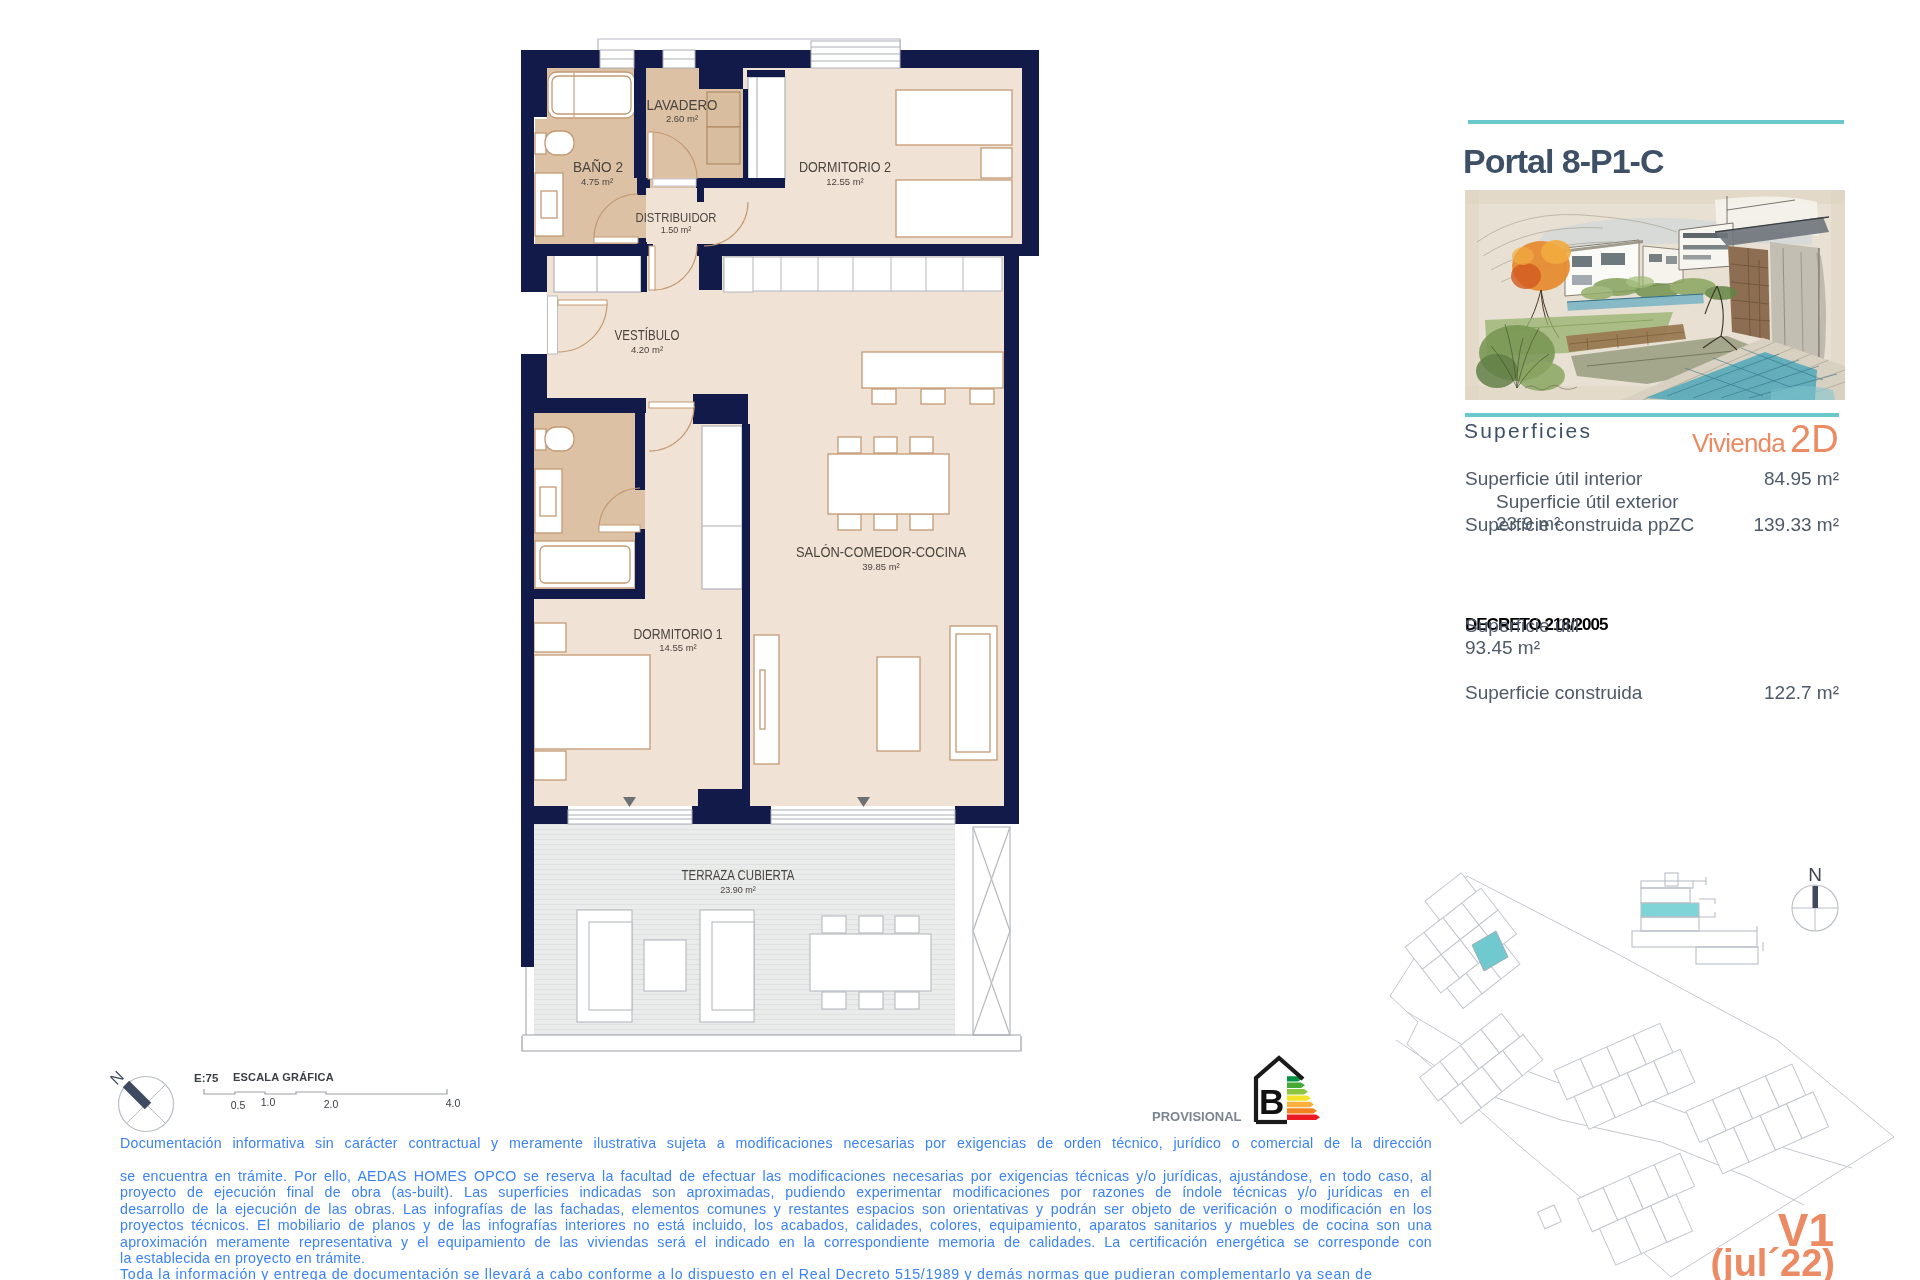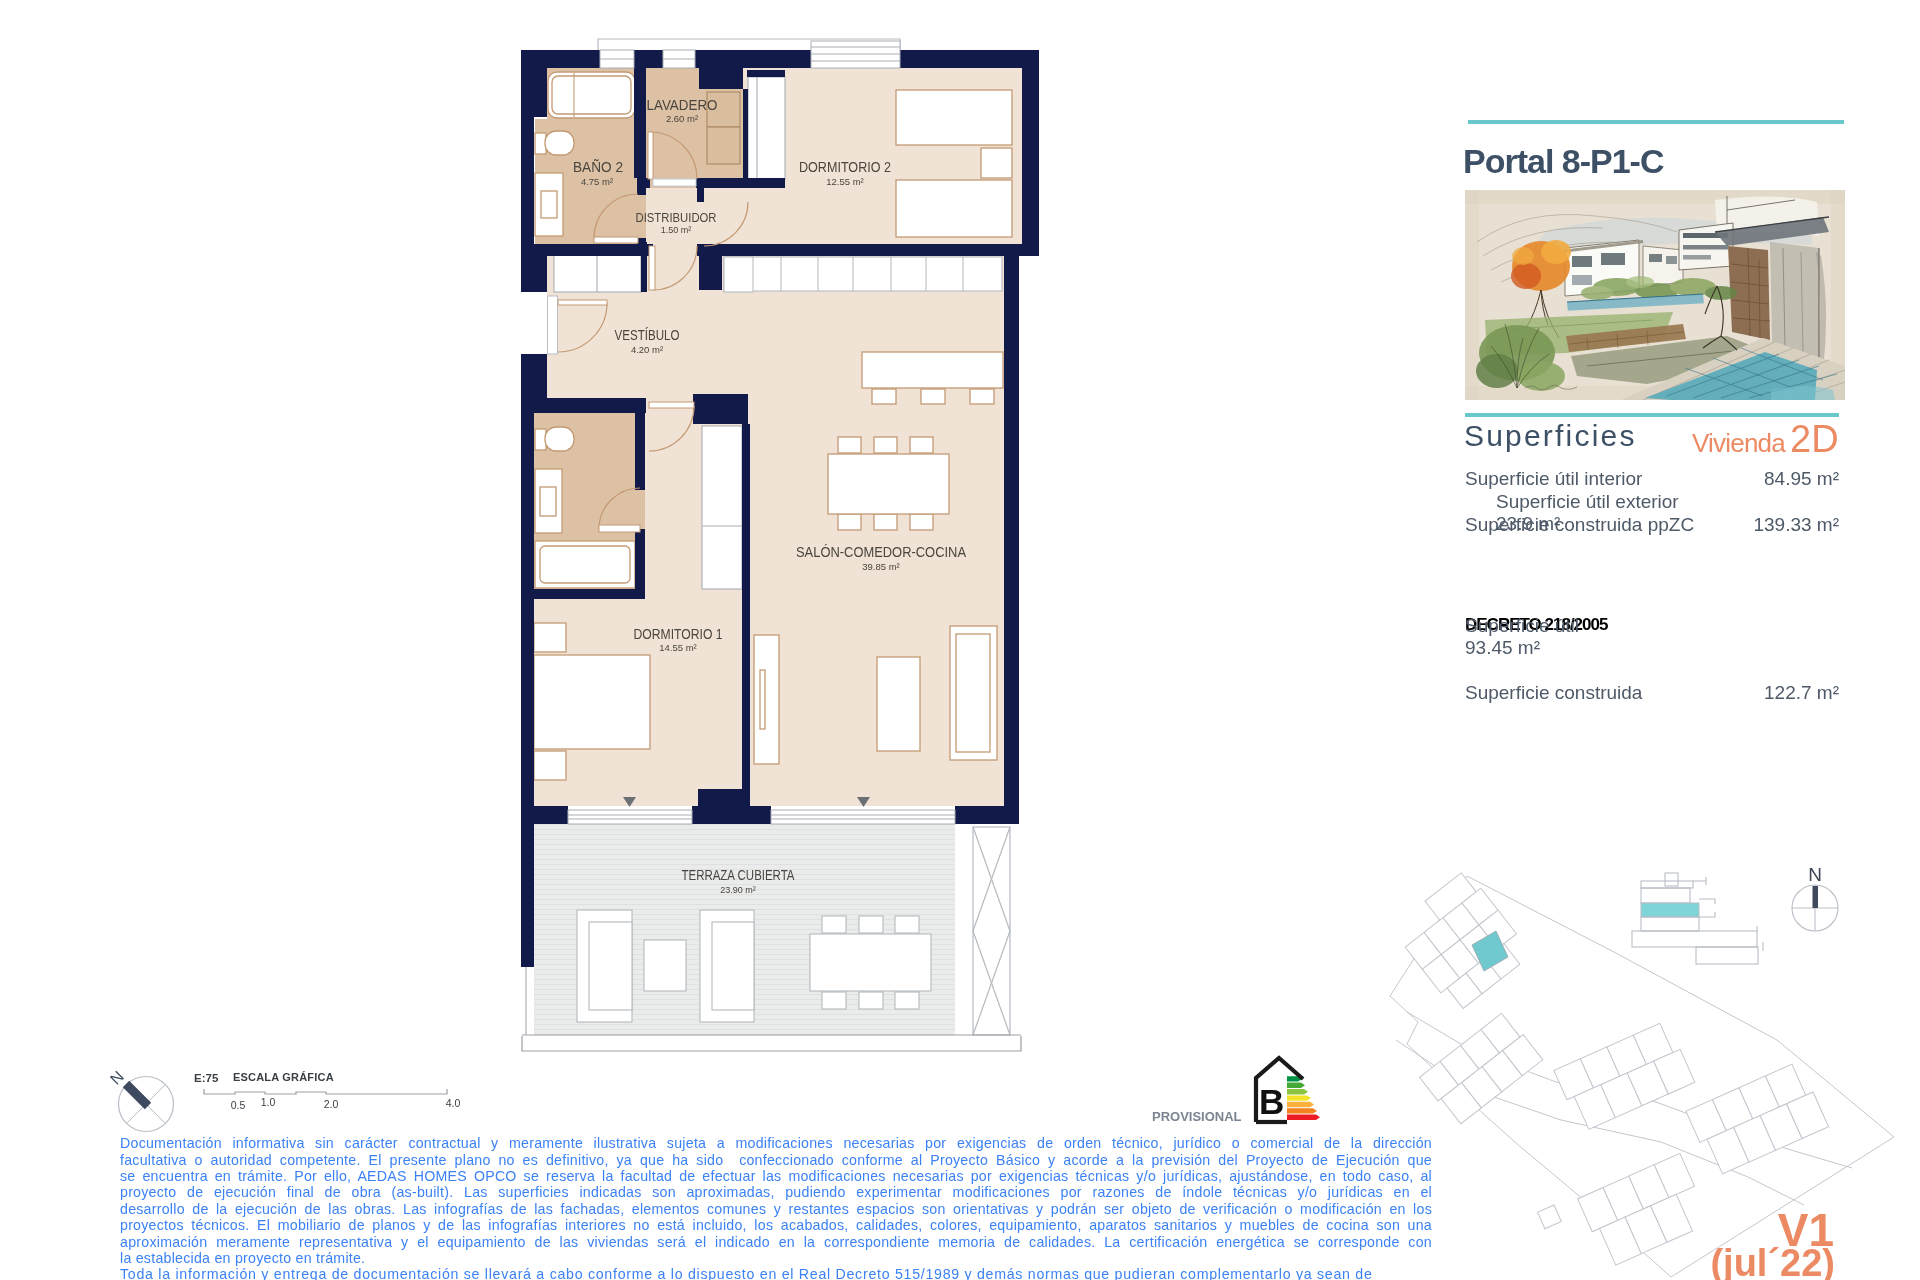--- a/index.html
+++ b/index.html
@@ -488,21 +488,21 @@
 <path d="M306,200 Q340,192 368,200 L370,210 L306,210 Z" fill="#7cc4cf" opacity="0.55"></path>
 </g>
 
 <path d="M252,96 Q262,120 256,146 M256,146 Q246,152 238,158 M256,146 Q266,154 272,160 M252,96 Q244,112 240,124" stroke="#3a3226" stroke-width="1.1" fill="none"></path>
 
 <path d="M60,198 q6,-4 12,0 q6,4 12,-1 q6,-4 12,1 q8,3 16,-1" stroke="#6b6354" stroke-width="0.8" fill="none" opacity="0.7"></path>
 </svg>
 
 <div class="tealline" style="left:1449px;top:413px;width:374px;"></div>
 
-<div class="abs" style="left:1448px;top:419px;font-size:30px;color:#3d5066;letter-spacing:2.2px;">Superficies</div>
+<div class="abs" style="left:1448px;top:419px;font-size:21px;color:#3d5066;letter-spacing:2.2px;">Superficies</div>
 <div class="abs" style="left:1676px;top:428px;font-size:26px;color:#ec8a63;letter-spacing:-0.8px;">Vivienda</div>
 <div class="abs" style="left:1774px;top:418px;font-size:38px;color:#ec8a63;">2D</div>
 
 <div class="row" style="left:1449px;top:468px;width:374px;">
       <span>Superficie útil interior</span>
       <span>84.95 m²</span>
     </div>
 <div class="row" style="left:1480px;top:491px;width:374px;flex-direction:column;">
       <span>Superficie útil exterior</span>
       <span>23.9 m²</span>
@@ -662,21 +662,20 @@
 <rect x="1796.5" y="886" width="5.5" height="22" fill="#3f4a5e"></rect>
 <text x="1799" y="881" font-size="19" fill="#3d4553" font-family="Liberation Sans, sans-serif" text-anchor="middle">N</text>
 </g>
 
 <text x="1818" y="1246" font-size="46" font-weight="bold" fill="#ec8a63" font-family="Liberation Sans, sans-serif" text-anchor="end">V1</text>
 
 <text x="1819" y="1276" font-size="38" font-weight="bold" fill="#ec8a63" font-family="Liberation Sans, sans-serif" text-anchor="end">(jul´22)</text>
 </svg>
 
 <div class="dline dj" style="top:1135px;">Documentación informativa sin carácter contractual y meramente ilustrativa sujeta a modificaciones necesarias por exigencias de orden técnico, jurídico o comercial de la dirección</div>
-<div class="dline dj" style="top:1152px;">facultativa o autoridad competente. El presente plano no es definitivo, ya que ha sido&nbsp; confeccionado conforme al Proyecto Básico y acorde a la previsión del Proyecto de Ejecución que</div>
 <div class="dline dj" style="top:1168px;">se encuentra en trámite. Por ello, AEDAS HOMES OPCO se reserva la facultad de efectuar las modificaciones necesarias por exigencias técnicas y/o jurídicas, ajustándose, en todo caso, al</div>
 <div class="dline dj" style="top:1184px;">proyecto de ejecución final de obra (as-built). Las superficies indicadas son aproximadas, pudiendo experimentar modificaciones por razones de índole técnicas y/o jurídicas en el</div>
 <div class="dline dj" style="top:1201px;">desarrollo de la ejecución de las obras. Las infografías de las fachadas, elementos comunes y restantes espacios son orientativas y podrán ser objeto de verificación o modificación en los</div>
 <div class="dline dj" style="top:1217px;">proyectos técnicos. El mobiliario de planos y de las infografías interiores no está incluido, los acabados, calidades, colores, equipamiento, aparatos sanitarios y muebles de cocina son una</div>
 <div class="dline dj" style="top:1234px;">aproximación meramente representativa y el equipamiento de las viviendas será el indicado en la correspondiente memoria de calidades. La certificación energética se corresponde con</div>
 <div class="dline" style="top:1250px;">la establecida en proyecto en trámite.</div>
 <div class="dline" style="top:1266px;letter-spacing:0.72px;">Toda la información y entrega de documentación se llevará a cabo conforme a lo dispuesto en el Real Decreto 515/1989 y demás normas que pudieran complementarlo ya sean de</div>
 
 </div>
 

